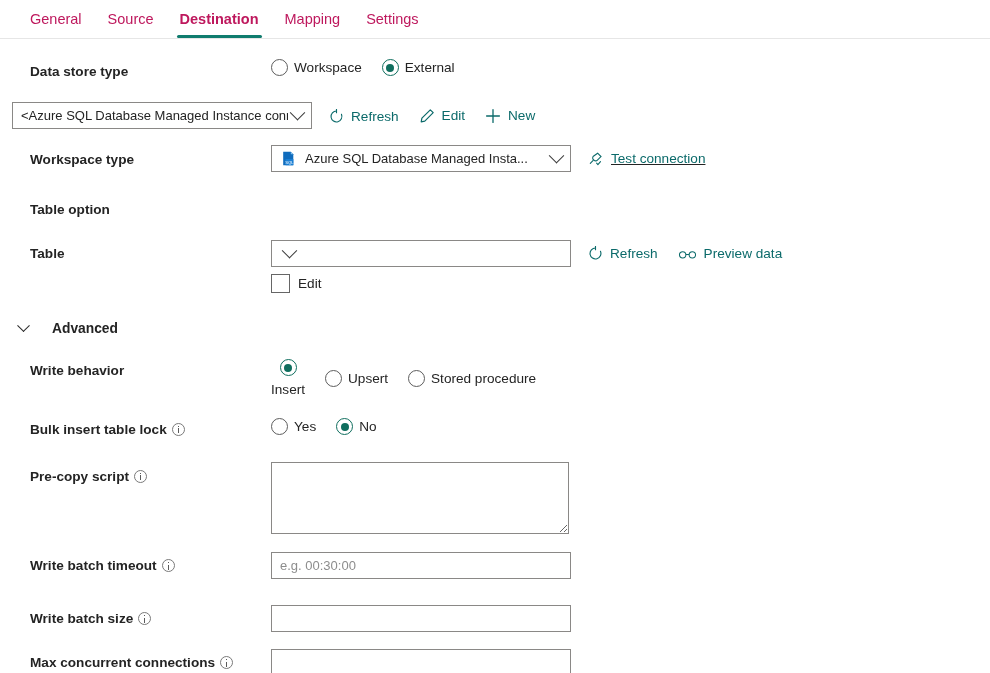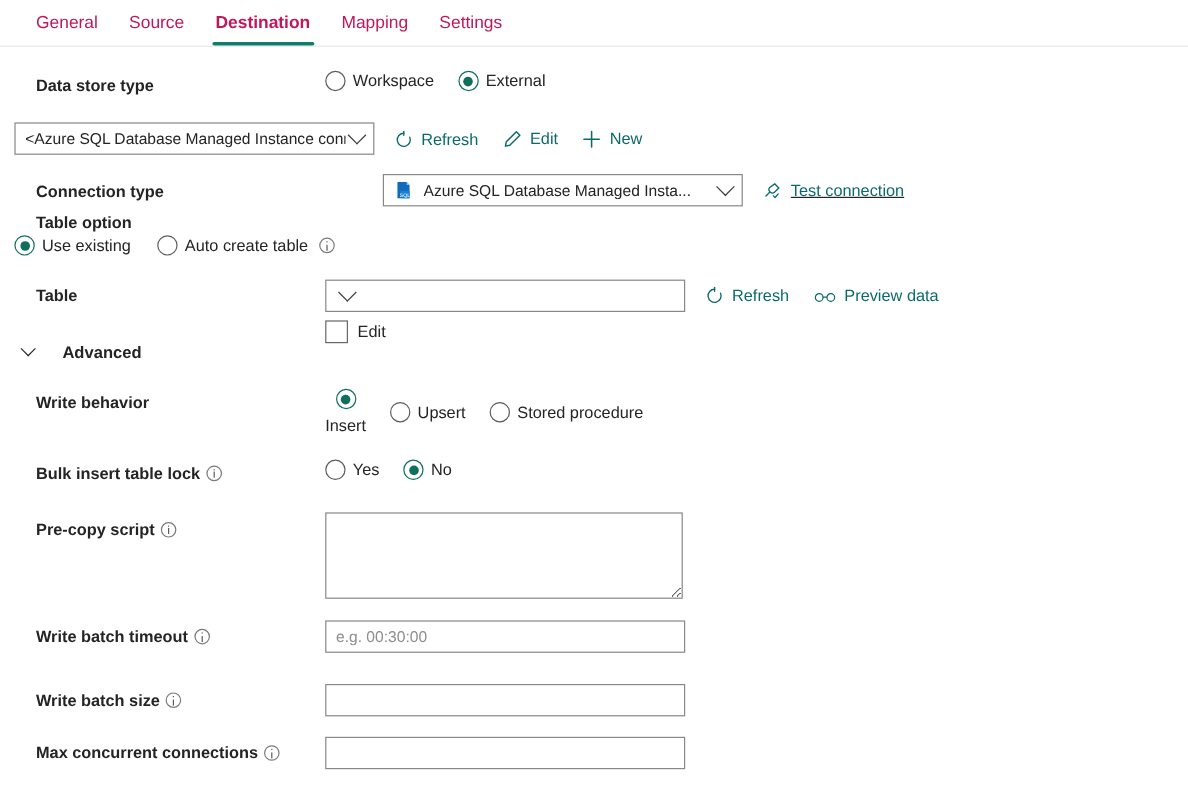--- a/index.html
+++ b/index.html
@@ -258,24 +258,24 @@
             <path d="M8 1.6v12.8M1.6 8h12.8" stroke="#0b6a6a" stroke-width="1.3" stroke-linecap="round"></path>
           </svg>
           <span>New</span>
         </div>
       </div>
     </div>
   </div>
 
   <div class="row" style="margin-top:16px;">
     <div class="lbl" style="height:29px;">
-      <span>Connection type</span>
-    </div>
-    <div class="ctl">
-      <div class="field" style="width:300px;margin-left:48px;">
+      <span>Workspace type</span>
+    </div>
+    <div class="ctl">
+      <div class="field" style="width:300px;">
         <svg class="sqlicon" viewBox="0 0 16 16">
           <path d="M3 1.6h7.2l2.3 2.3v10.5H3z" fill="#0f6cbd"></path>
           <path d="M10.2 1.6l2.3 2.3h-2.3z" fill="#86c3f0"></path>
           <rect x="5.2" y="8.4" width="7.4" height="6" rx="0.6" fill="#1b7fd4"></rect>
           <text x="8.9" y="13" font-size="4" fill="#ffffff" text-anchor="middle" font-family="Liberation Sans, sans-serif">SQL</text>
         </svg>
         <span class="val">Azure SQL Database Managed Insta...</span>
         <span class="chev"></span>
       </div>
       <div class="links" style="margin-left:17px;text-decoration:underline;">
@@ -284,36 +284,23 @@
             <path d="M9.6 2.2L13 5.6l-3.6 3.6a2.4 2.4 0 0 1-3.4 0l-.6-.6a2.4 2.4 0 0 1 0-3.4z" stroke="#0b6a6a" stroke-width="1.1"></path>
             <path d="M5.2 9.4L2.3 12.3" stroke="#0b6a6a" stroke-width="1.1" stroke-linecap="round"></path>
             <path d="M8.6 12.2l1.3 1.4 2.6-3" stroke="#0b6a6a" stroke-width="1.1" stroke-linecap="round" stroke-linejoin="round"></path>
           </svg>
           <span>Test connection</span>
         </div>
       </div>
     </div>
   </div>
 
-  <div class="row" style="flex-direction:column;">
+  <div class="row" style="margin-top:24px;">
     <div class="lbl" style="height:22px;">
       <span>Table option</span>
-    </div>
-    <div class="ctl">
-      <div class="radio-group">
-        <label class="radio" style="margin-right:22px;">
-          <span class="dot on"></span>
-          <span>Use existing</span>
-        </label>
-        <label class="radio">
-          <span class="dot"></span>
-          <span>Auto create table</span>
-          <span class="info" style="margin-left:3px;"></span>
-        </label>
-      </div>
     </div>
   </div>
 
   <div class="row" style="margin-top:20px;">
     <div class="lbl" style="height:27px;">
       <span>Table</span>
     </div>
     <div class="ctl" style="flex-direction:column; align-items:flex-start;">
       <div style="display:flex; align-items:center;">
         <div class="field" style="width:300px;">
@@ -337,21 +324,21 @@
           </div>
         </div>
       </div>
       <label class="cbrow" style="margin-top:7px;">
         <span class="cbox"></span>
         <span>Edit</span>
       </label>
     </div>
   </div>
 
-  <div class="adv" style="gap:24px;">
+  <div class="adv" style="margin-top:28px;gap:24px;">
     <span class="cv"></span>
     <span>Advanced</span>
   </div>
 
   <div class="row" style="margin-top:23px;">
     <div class="lbl" style="height:22px;">
       <span>Write behavior</span>
     </div>
     <div class="ctl">
       <div class="radio-group">

